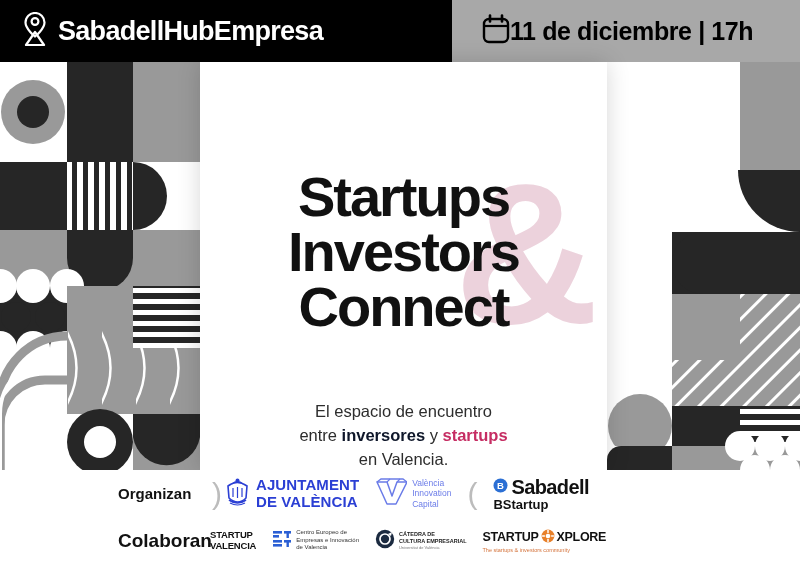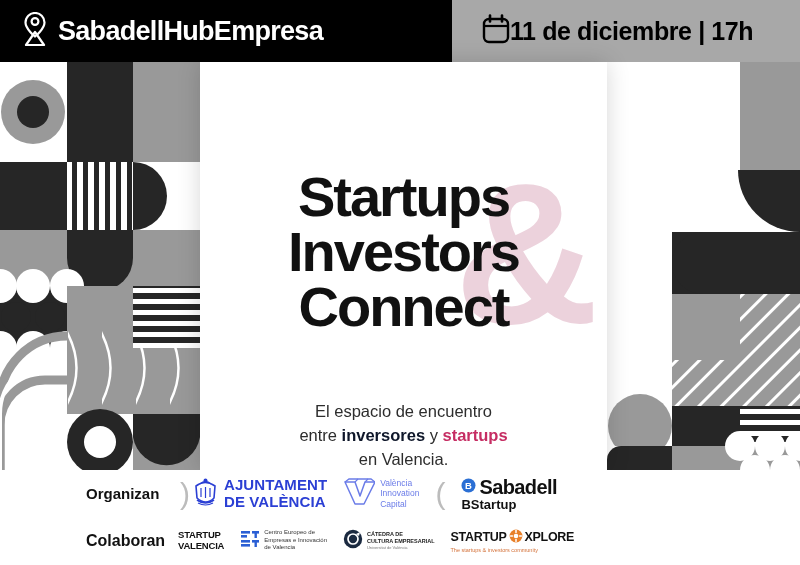--- a/index.html
+++ b/index.html
@@ -51,23 +51,23 @@
     text-align:center; font-size:16.5px; line-height:1.45; color:#2d2d2d;
   }
   .sub-blue { color:#0f172a; font-weight:bold; }
   .sub-pink { color:#c62d63; font-weight:bold; }
 
   
   .footer {
     position:absolute; left:0; top:470px; width:800px; height:95px;
     background:#ffffff; z-index:5;
   }
-  .frow { display:flex; align-items:center; height:47px; padding-left:86px; }
+  .frow { display:flex; align-items:center; height:47px; padding-left:118px; }
   .flabel { font-size:15px; font-weight:bold; color:#111; width:92px; flex:0 0 92px; }
-  .flabel.small { font-size:16px; }
+  .flabel.small { font-size:19px; }
   .logos { display:flex; align-items:center; gap:14px; }
   .divider { color:#bcbcbc; font-size:30px; font-weight:300; margin:0 2px; }
 
   .ajunt { display:flex; align-items:center; gap:5px; }
   .ajunt-txt { color:#2b3fd4; font-size:15px; font-weight:bold; line-height:1.12; letter-spacing:0.1px; }
   .vic { display:flex; align-items:center; gap:5px; }
   .vic-txt { color:#6b7ce8; font-size:8.5px; line-height:1.2; }
   .sab { display:flex; flex-direction:column; align-items:flex-start; }
   .sab-top { display:flex; align-items:center; gap:3px; }
   .sab-name { font-size:20px; font-weight:bold; color:#111; letter-spacing:-0.6px; }

